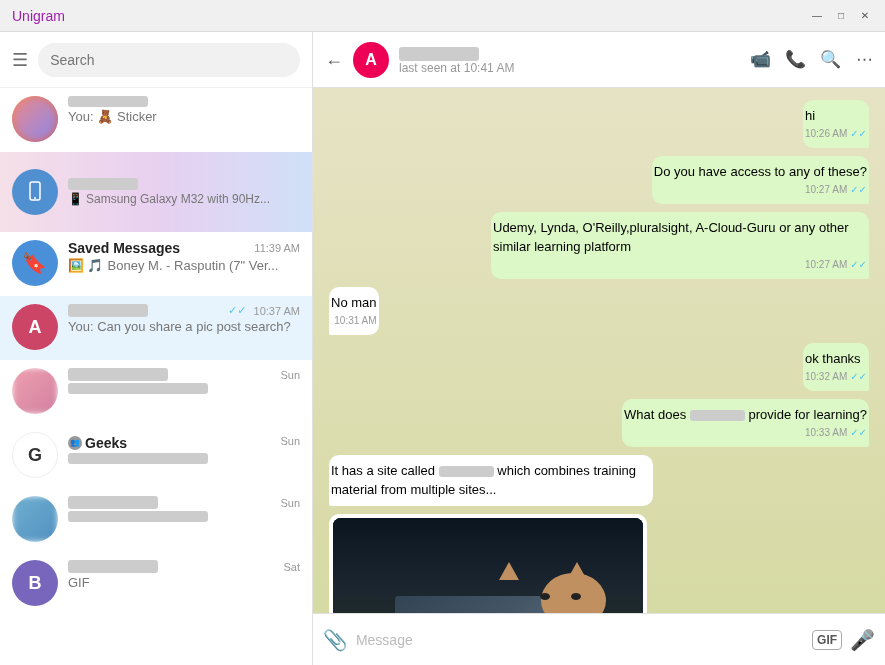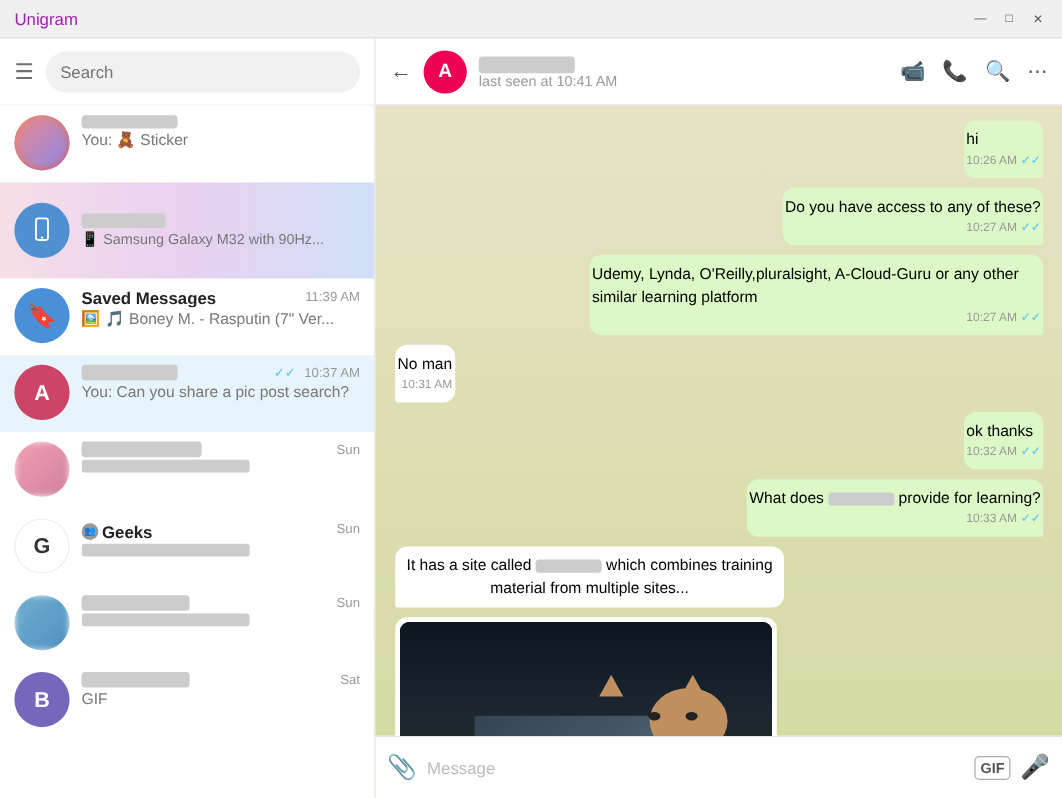--- a/index.html
+++ b/index.html
@@ -142,21 +142,20 @@
       line-height: 1.4;
       position: relative;
     }
     .bubble.sent {
       background: #dcf8c6;
       border-bottom-right-radius: 2px;
     }
     .bubble.received {
       background: #fff;
       border-bottom-left-radius: 2px;
-      text-align: center;
     }
     .bubble-meta {
       display: flex;
       align-items: center;
       justify-content: flex-end;
       gap: 3px;
       margin-top: 2px;
     }
     .bubble-time { font-size: 10px; color: #999; }
     .check-icon { font-size: 10px; color: #4fc3f7; }

